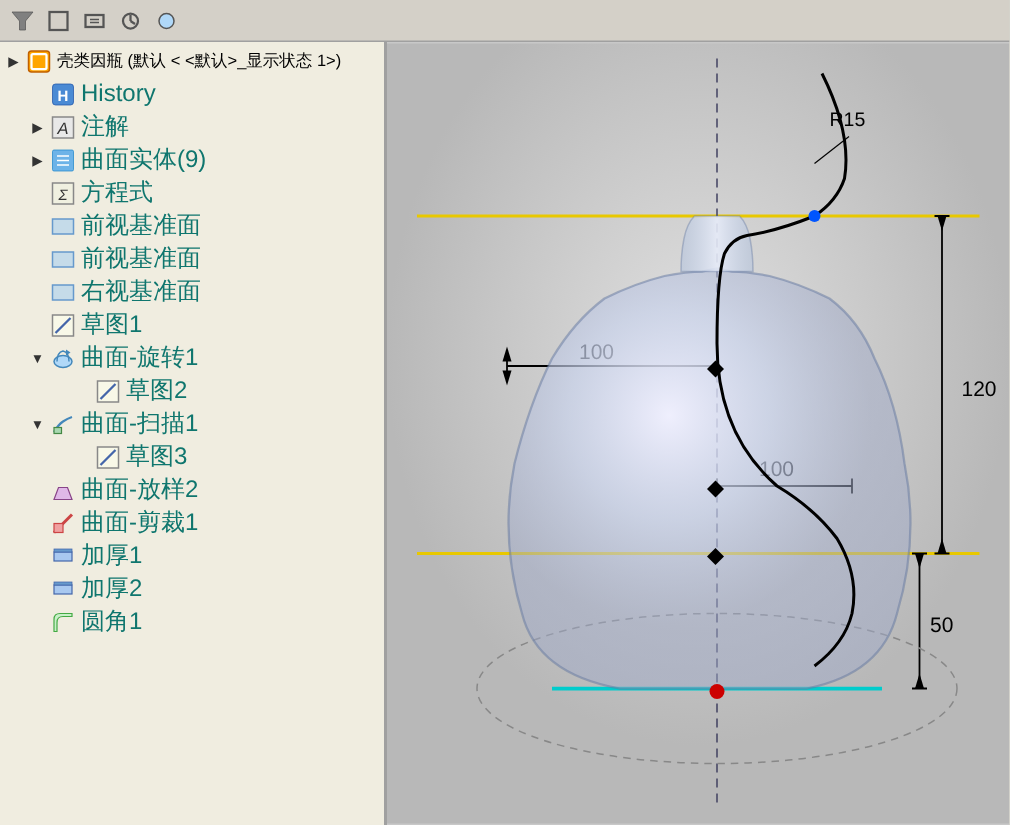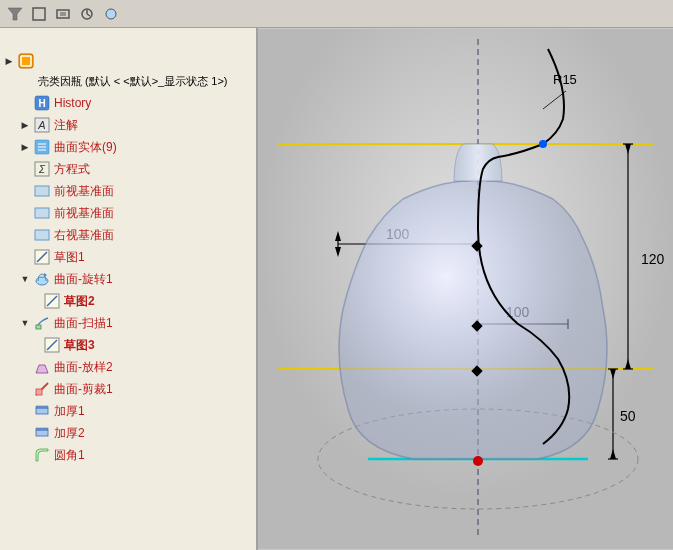--- a/index.html
+++ b/index.html
@@ -83,30 +83,30 @@
       width: 18px;
       height: 18px;
       display: inline-flex;
       align-items: center;
       justify-content: center;
       margin-right: 3px;
       flex-shrink: 0;
     }
 
     .tree-label {
-      color: #b91c1c;
-      font-size: 12px;
+      color: #0f766e;
+      font-size: 16px;
     }
     .tree-label.black {
       color: #000;
     }
 
     
     .indent-1 { padding-left: 18px; }
-    .indent-2 { padding-left: 28px; font-weight: bold; }
+    .indent-2 { padding-left: 48px; }
 
     
     .canvas-area {
       flex: 1;
       background: #c8c8c8;
       position: relative;
       overflow: hidden;
     }
 
     svg.canvas-svg {
@@ -157,21 +157,21 @@
     <div class="sidebar">
 
       <div class="tree-item" style="padding-left:2px;">
         <span class="tree-expand">▶</span>
         <span class="tree-icon">
           <svg width="18" height="18" viewBox="0 0 18 18">
             <rect x="2" y="2" width="14" height="14" rx="2" fill="orange" stroke="#c06000" stroke-width="1"></rect>
             <rect x="4" y="4" width="10" height="10" rx="1" fill="none" stroke="white" stroke-width="1.5"></rect>
           </svg>
         </span>
-        <span class="tree-label black" style="font-size:11px;margin-top:40px;">壳类因瓶 (默认 &lt; &lt;默认&gt;_显示状态 1&gt;)</span>
+        <span class="tree-label black" style="font-size:11px;">壳类因瓶 (默认 &lt; &lt;默认&gt;_显示状态 1&gt;)</span>
       </div>
 
       <div class="tree-item indent-1">
         <span class="tree-expand">&nbsp;</span>
         <span class="tree-icon">
           <svg width="16" height="16" viewBox="0 0 16 16">
             <rect x="1" y="1" width="14" height="14" rx="2" fill="#4a8ad4" stroke="#2255aa" stroke-width="0.5"></rect>
             <text x="8" y="12" text-anchor="middle" font-size="10" fill="white" font-weight="bold">H</text>
           </svg>
         </span>

